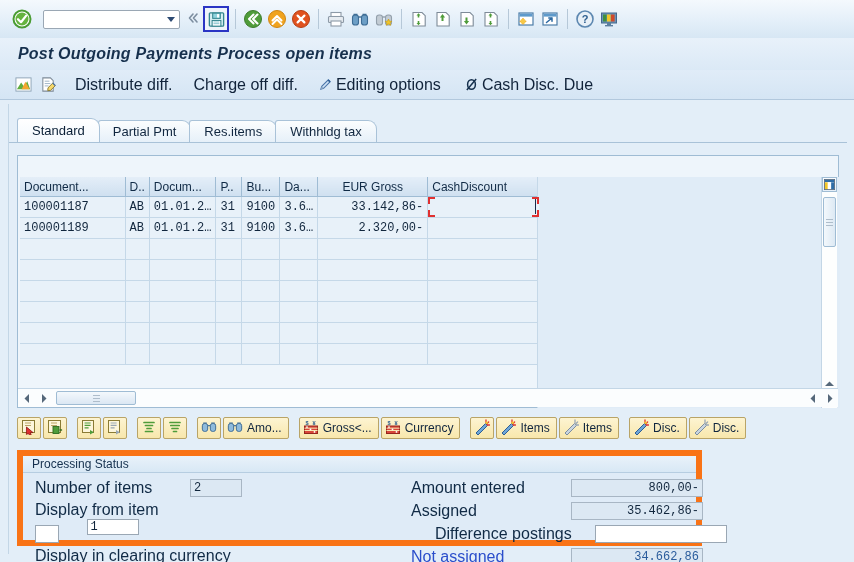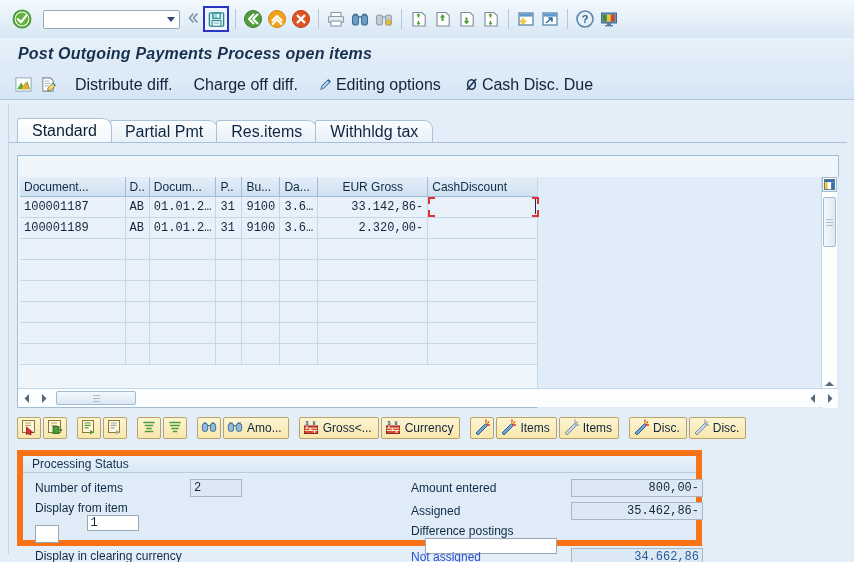--- a/index.html
+++ b/index.html
@@ -67,21 +67,21 @@
   
   .pane{
     position:absolute;left:8px;top:104px;width:838px;height:450px;
     background:#e3eef8;border-left:1px solid #c3d6e6;
   }
 
   
   .tabstrip{position:absolute;left:8px;top:16px;height:22px;display:flex;align-items:flex-end;}
   .tab{
     height:21px;padding:0 14px;margin-right:-2px;
-    display:flex;align-items:center;font-size:16px;color:#10263f;
+    display:flex;align-items:center;font-size:13px;color:#10263f;
     background:linear-gradient(180deg,#fbfdfe 0%,#e6f0f9 100%);
     border:1px solid #a9c2d8;border-bottom:none;
     border-radius:3px 9px 0 0;position:relative;
   }
   .tab.active{
     background:linear-gradient(180deg,#ffffff 0%,#f2f8fd 100%);
     font-weight:normal;color:#0a1f36;z-index:3;height:23px;
     box-shadow:0 0 0 0 #fff;
   }
   .tabline{position:absolute;left:0;top:38px;width:838px;height:1px;background:#a9c2d8;}
@@ -170,21 +170,21 @@
     position:absolute;left:8px;top:346px;width:685px;height:96px;
     background:#dfebf7;border:6px solid #f97316;box-sizing:border-box;
   }
   .ps-hdr{
     height:17px;background:linear-gradient(180deg,#e9f2fa,#d8e8f5);
     border-bottom:1px solid #b6cde1;padding-left:9px;
     display:flex;align-items:center;font-size:12px;color:#14304e;box-sizing:border-box;
   }
   .ps-body{position:relative;height:78px;}
   .frm{position:absolute;display:flex;align-items:center;height:19px;}
-  .frm .lb{font-size:12px;color:#102a45;}
+  .frm .lb{font-size:16px;color:#102a45;}
   .frm .lb.link{color:#2b4ecb;}
   .fld{
     height:18px;border:1px solid #9aa7b4;box-sizing:border-box;background:#fff;
     font-family:"Liberation Mono",monospace;font-size:12px;color:#11263d;
     display:flex;align-items:center;padding:0 3px;
   }
   .fld.ro{background:#dce8f3;border-color:#a8b6c4;}
   .fld.r{justify-content:flex-end;}
   .fld.blue{color:#2a5c9c;}
   .fld input{border:0;outline:none;background:transparent;width:100%;height:14px;
@@ -776,21 +776,21 @@
         </div>
 
         <div class="frm" style="left:388px;top:5px;">
           <span class="lb" style="width:160px;">Amount entered</span>
           <span class="fld ro r" style="width:132px;">800,00-</span>
         </div>
         <div class="frm" style="left:388px;top:28px;">
           <span class="lb" style="width:160px;">Assigned</span>
           <span class="fld ro r" style="width:132px;">35.462,86-</span>
         </div>
-        <div class="frm" style="left:388px;top:51px;flex-direction:column;">
+        <div class="frm" style="left:412px;top:51px;">
           <span class="lb" style="width:160px;">Difference postings</span>
           <span class="fld r" style="width:132px;">
             <input type="text" style="text-align: right;" value="">
           </span>
         </div>
         <div class="frm" style="left:388px;top:74px;">
           <span class="lb link" style="width:160px;">Not assigned</span>
           <span class="fld ro r blue" style="width:132px;">34.662,86</span>
         </div>
 

